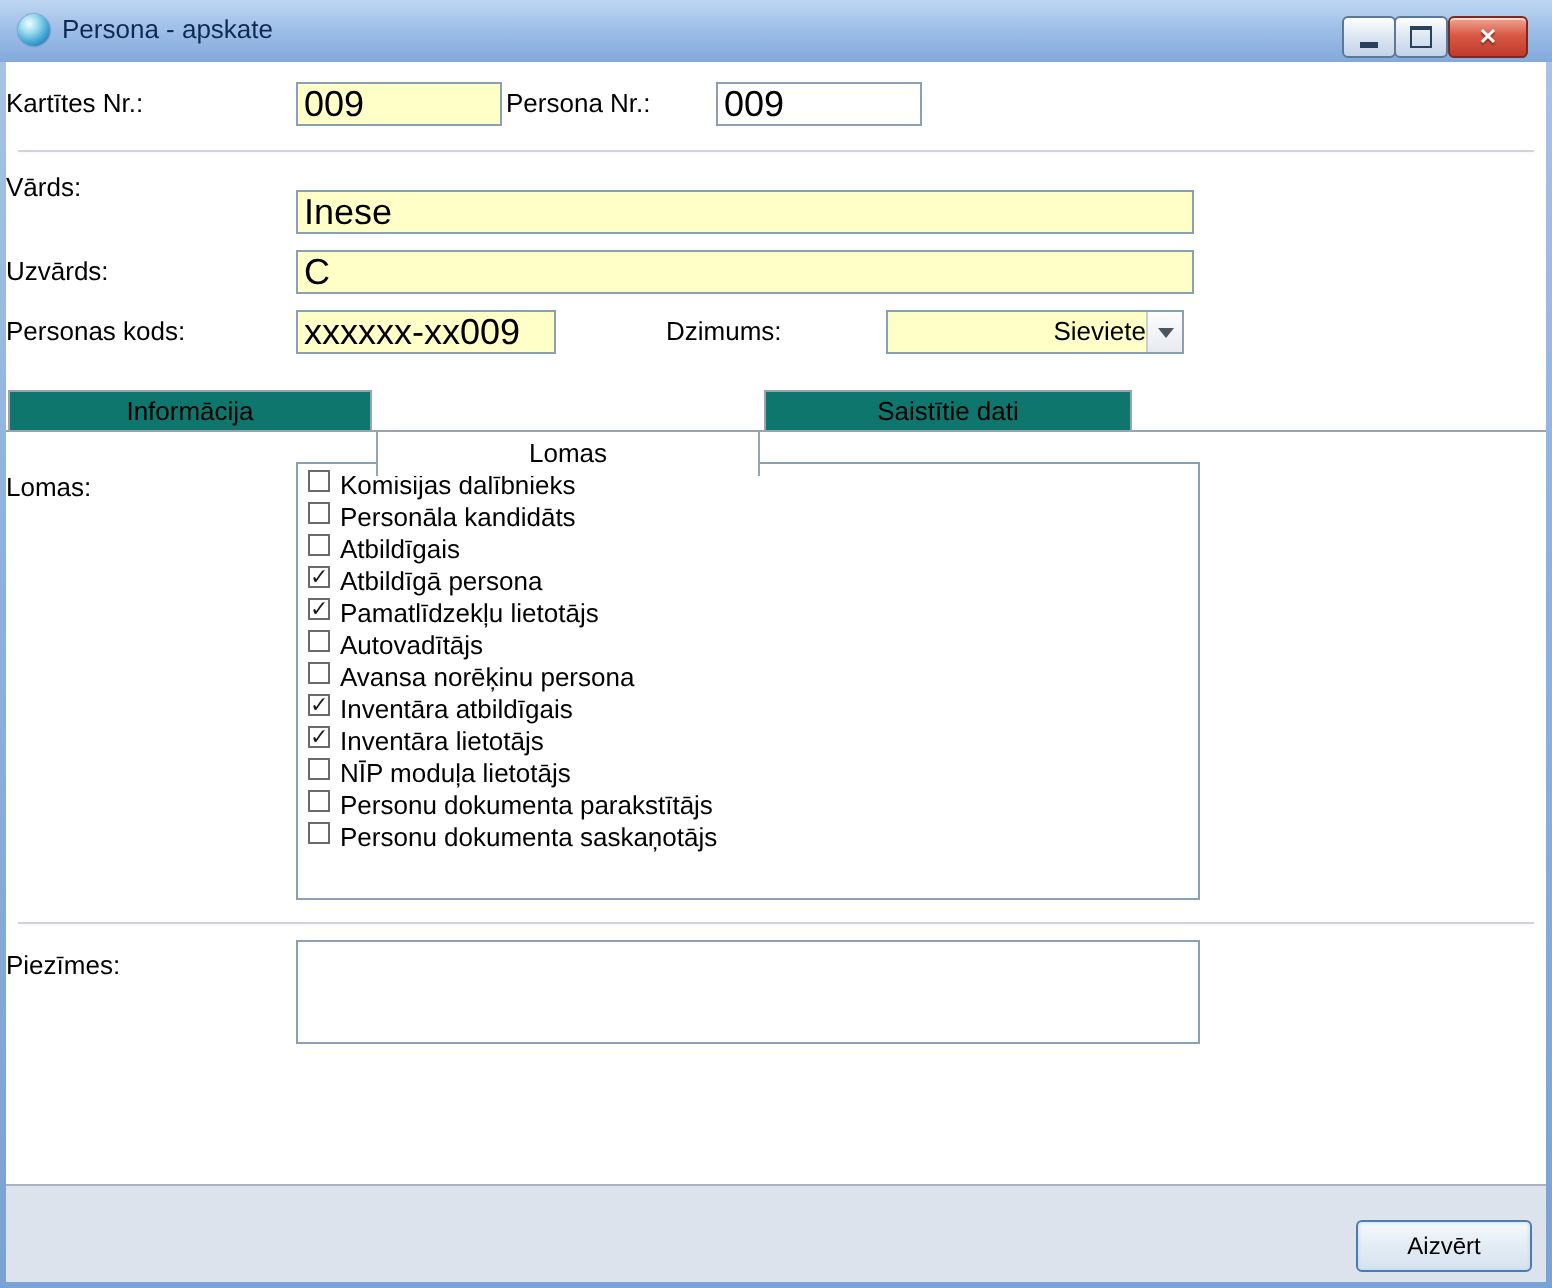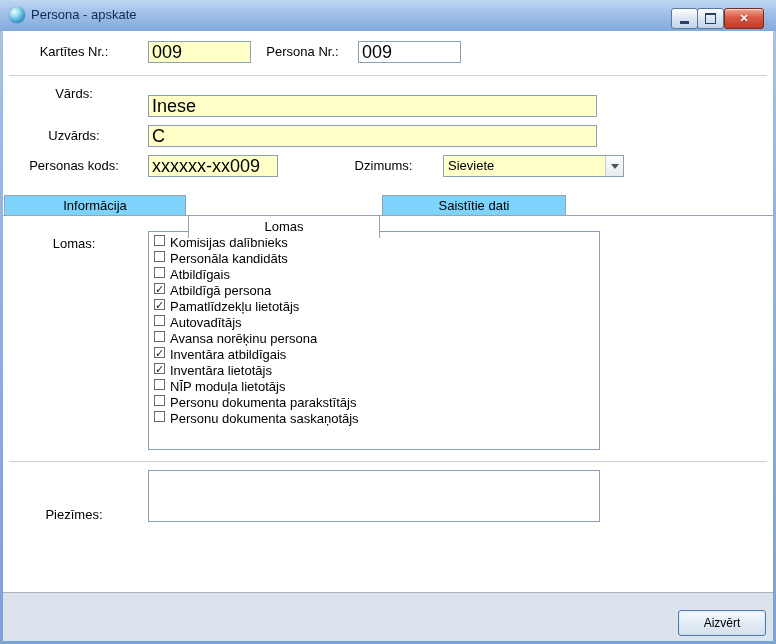--- a/index.html
+++ b/index.html
@@ -65,21 +65,21 @@
   
   .content {
     position: absolute;
     left: 3px; top: 31px;
     width: 770px; height: 610px;
     background: #ffffff;
   }
   .lbl {
     position: absolute;
     height: 22px; line-height: 22px;
-    text-align: center;
+    text-align: left;
     white-space: nowrap;
   }
   .tb {
     position: absolute;
     height: 22px;
     border: 1px solid #89a0b6;
     padding: 0 3px;
     font-family: "Liberation Sans", sans-serif;
     font-size: 18px;
     color: #000;
@@ -118,21 +118,21 @@
   }
   
   .tabstrip { position: absolute; left: 0; top: 162px; width: 770px; height: 23px; }
   .tabstrip::after {
     content: ""; position: absolute; left: 0; right: 0; bottom: 0; height: 1px;
     background: #9aa4b0; z-index: 1;
   }
   .tab {
     position: absolute; top: 2px; height: 21px;
     line-height: 20px; text-align: center;
-    background: #7dd3fc;
+    background: #0f766e;
     border: 1px solid #9aa4b0;
     border-bottom: none;
     box-sizing: border-box;
     z-index: 1;
     cursor: default;
   }
   .tab.active {
     top: 0; height: 23px; line-height: 22px;
     background: #ffffff;
     z-index: 2;
@@ -228,21 +228,21 @@
     <span class="lbl" style="left:0; width:142px; top:52px;">Vārds:</span>
     <input class="tb yellow" style="left: 145px; top: 64px; width: 449px;" value="Inese">
 
     <span class="lbl" style="left:0; width:142px; top:94px;">Uzvārds:</span>
     <input class="tb yellow" style="left: 145px; top: 94px; width: 449px;" value="C">
 
     <span class="lbl" style="left:0; width:142px; top:124px;">Personas kods:</span>
     <input class="tb yellow" style="left: 145px; top: 124px; width: 130px;" value="xxxxxx-xx009">
 
     <span class="lbl" style="left:330px; width:101px; top:124px;">Dzimums:</span>
-    <div class="combo" style="left:440px; top:124px; width:181px;">
+    <div class="combo" style="left:440px; top:124px; width:149px;text-align:right;">
       <span class="combo-text">Sieviete</span>
       <span class="combo-btn">
         <span class="arrow-down"></span>
       </span>
     </div>
 
     <div class="tabstrip">
       <span class="tab" style="left:1px; width:182px;">Informācija</span>
       <span class="tab active" style="left:185px; width:192px;margin-top:22px;">Lomas</span>
       <span class="tab" style="left:379px; width:184px;">Saistītie dati</span>
@@ -295,21 +295,21 @@
           <span class="check-label">Personu dokumenta parakstītājs</span>
         </div>
         <div class="check-row">
           <span class="checkbox"></span>
           <span class="check-label">Personu dokumenta saskaņotājs</span>
         </div>
       </div>
 
     <div class="sep" style="top:430px;"></div>
 
-    <span class="lbl" style="left:0; width:142px; top:441px;margin-top:32px;">Piezīmes:</span>
+    <span class="lbl" style="left:0; width:142px; top:441px;">Piezīmes:</span>
     <textarea class="notes" style=""></textarea>
 
     <div class="footer">
       <button class="close-button">Aizvērt</button>
     </div>
 
   </div>
 </div>
 
 </body></html>

